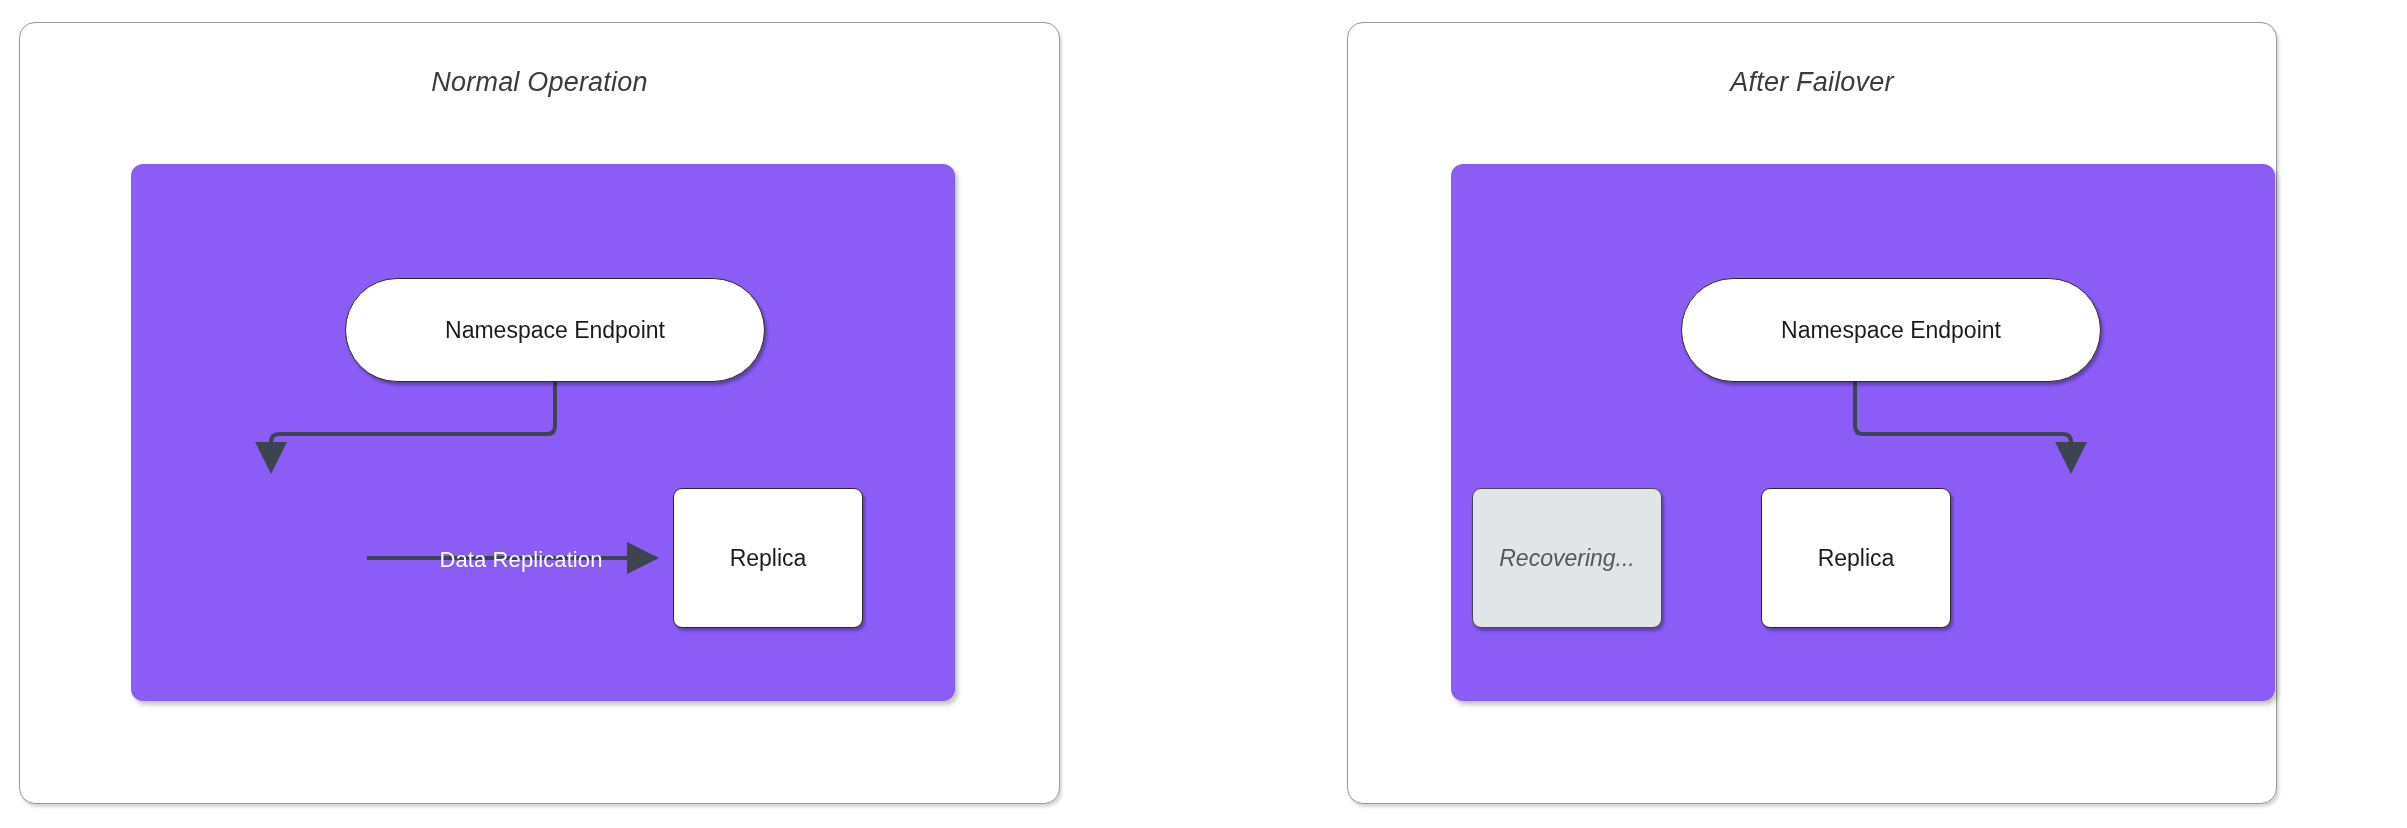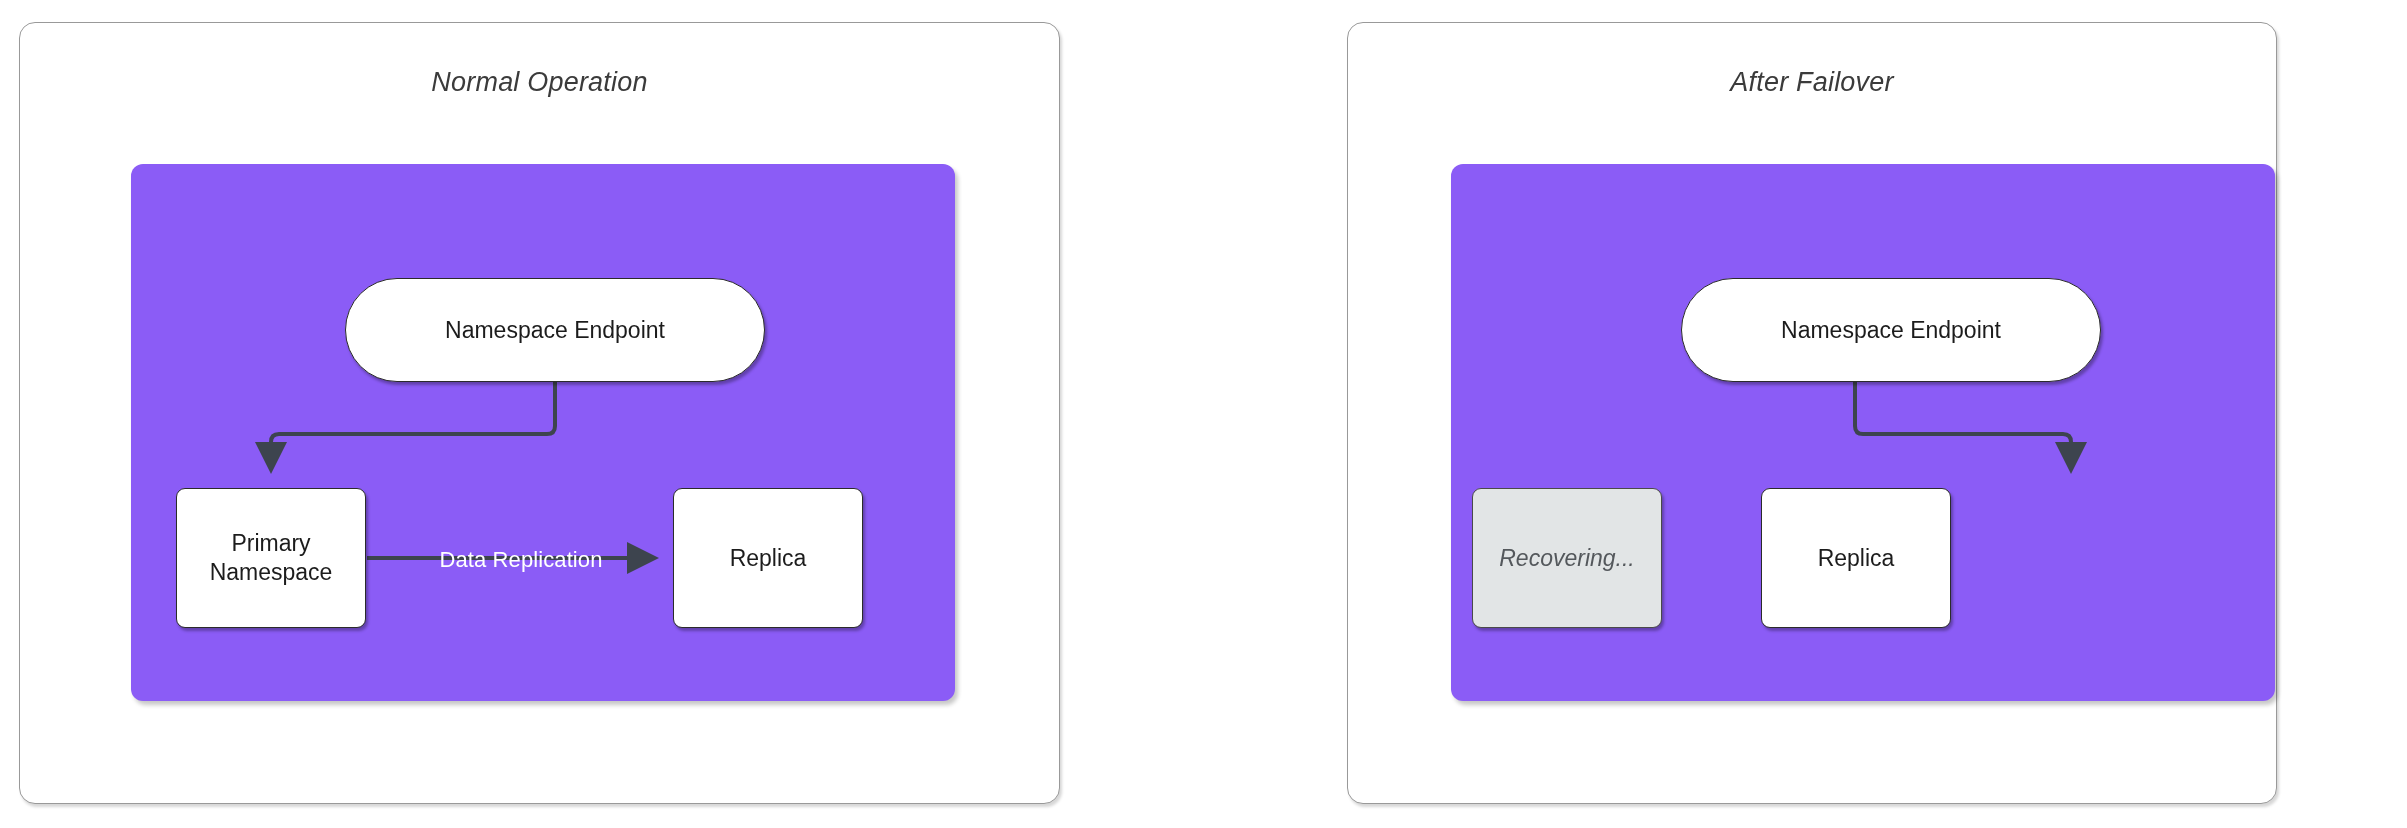--- a/index.html
+++ b/index.html
@@ -158,26 +158,20 @@
           </marker>
         </defs>
 
         <path d="M424,218 L424,262 Q424,270 416,270 L148,270 Q140,270 140,278 L140,306" fill="none" stroke="#3d444e" stroke-width="4" marker-end="url(#arrowL)"></path>
 
         <path d="M236,394 L524,394" fill="none" stroke="#3d444e" stroke-width="4" marker-end="url(#arrowR1)"></path>
       </svg>
 
       <div class="node pill" id="node-endpoint-left">Namespace Endpoint</div>
 
-      <div class="node rect" id="node-primary">
-        <span>
-          <span>Primary</span><br>
-          <span>Namespace</span>
-        </span>
-      </div>
 
       <div class="node rect" id="node-replica-left">Replica</div>
 
       <div class="edge-label" id="label-data-replication">Data Replication</div>
     </div>
   </div>
 
 
   <div class="panel" id="panel-right">
     <div class="panel-title">After Failover</div>

